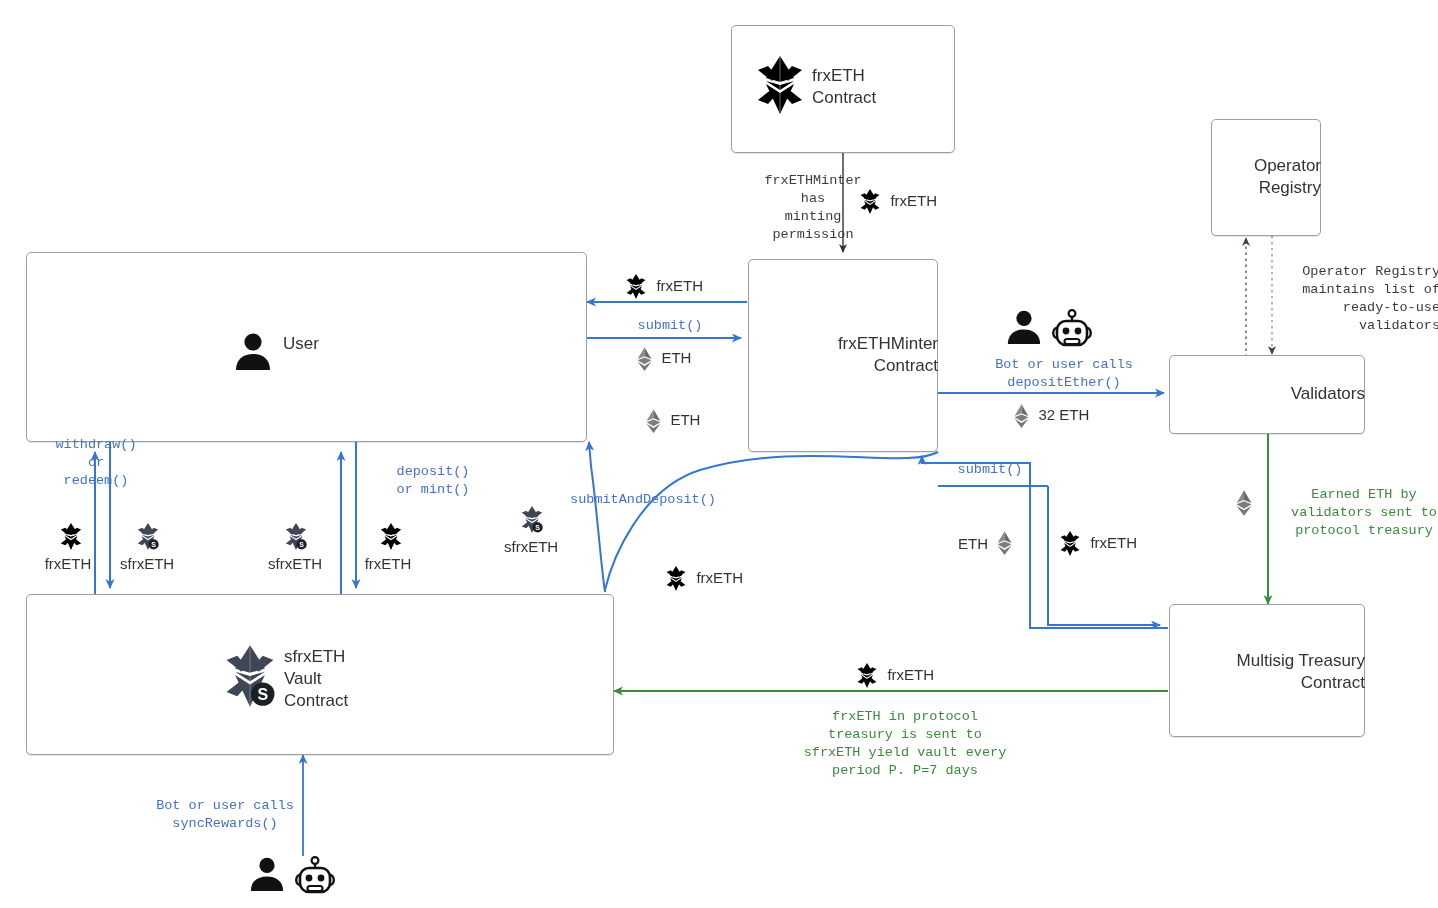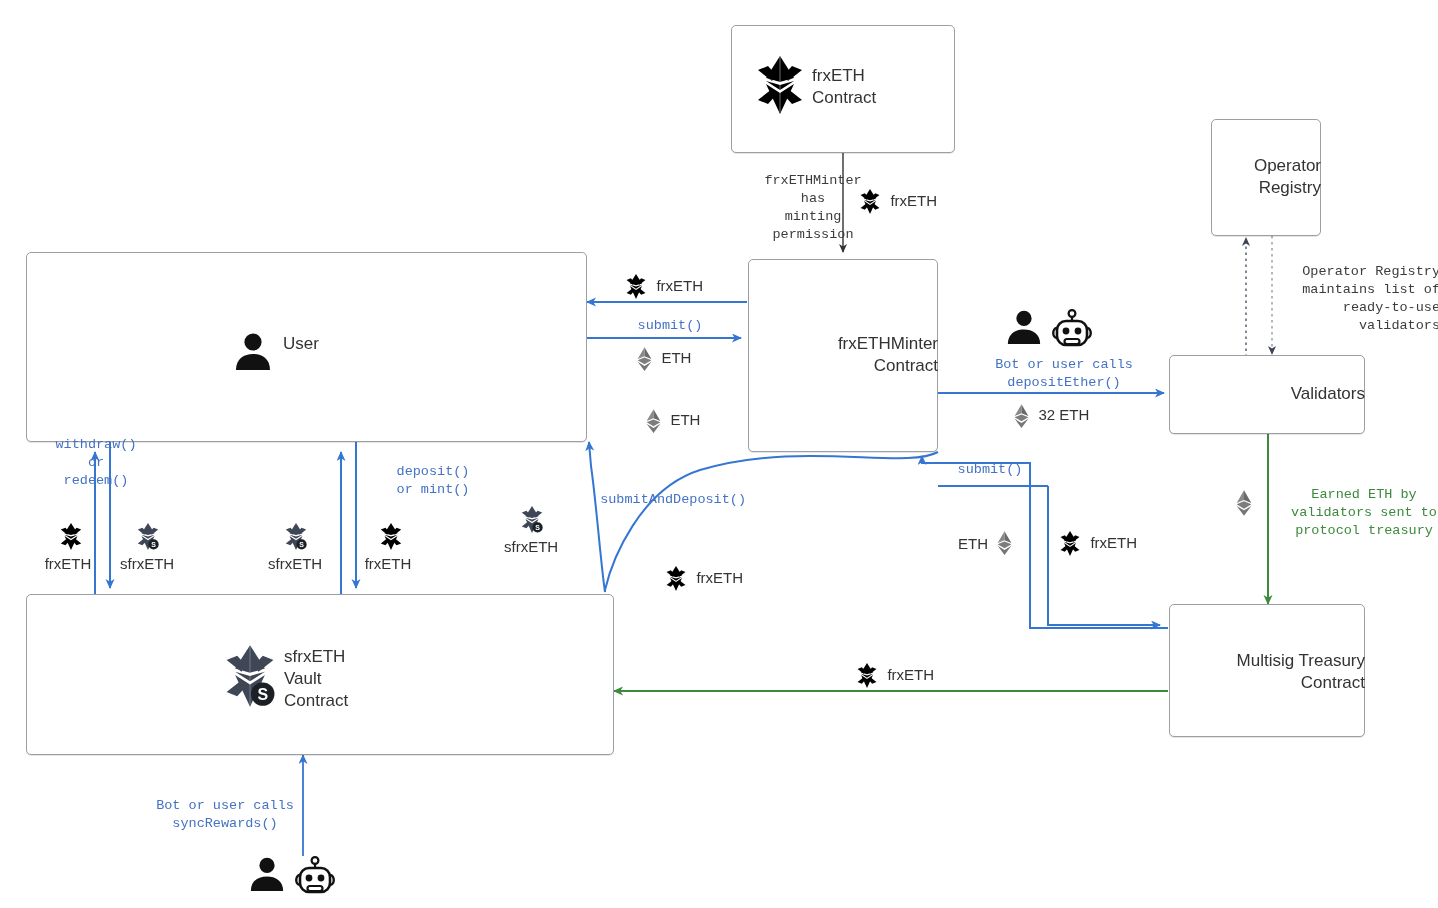--- a/index.html
+++ b/index.html
@@ -187,36 +187,40 @@
 
   <div class="lbl blue" style="left:930px;top:461px;width:120px;">submit()</div>
 
   <div class="lbl blue" style="left:2px;top:436px;width:92px;margin-left:48px;">withdraw()
 or
 redeem()</div>
 
   <div class="lbl blue" style="left:368px;top:463px;width:130px;text-align:center;">deposit()
 or mint()</div>
 
-  <div class="lbl blue" style="left:570px;top:491px;width:146px;text-align:right;margin-left:30px;">submitAndDeposit()</div>
+  <div class="lbl blue" style="left:570px;top:491px;width:146px;text-align:center;">submitAndDeposit()</div>
 
 
   <div class="lbl blue" style="left:968px;top:356px;width:192px;">Bot or user calls
 depositEther()</div>
 
   <div class="lbl gray" style="left:1280px;top:263px;width:160px;text-align:right;">Operator Registry
 maintains list of
 ready-to-use
 validators</div>
 
   <div class="lbl green" style="left:1288px;top:486px;width:152px;">Earned ETH by
 validators sent to
 protocol treasury</div>
 
 
+  <div class="lbl green" style="left:800px;top:708px;width:210px;">frxETH in protocol
+treasury is sent to
+sfrxETH yield vault every
+period P. P=7 days</div>
 
   <div class="lbl blue" style="left:155px;top:797px;width:140px;">Bot or user calls
 syncRewards()</div>
 
 
   <div class="icowrap" style="left:858px;top:188px;">
     <svg width="24" height="27" viewBox="0 0 56 62" style="vertical-align:middle;">
       <g fill="#000000">
           <path d="M6,16 L16,12 L24,21 L20,27 z"></path>
           <path d="M50,16 L40,12 L32,21 L36,27 z"></path>

